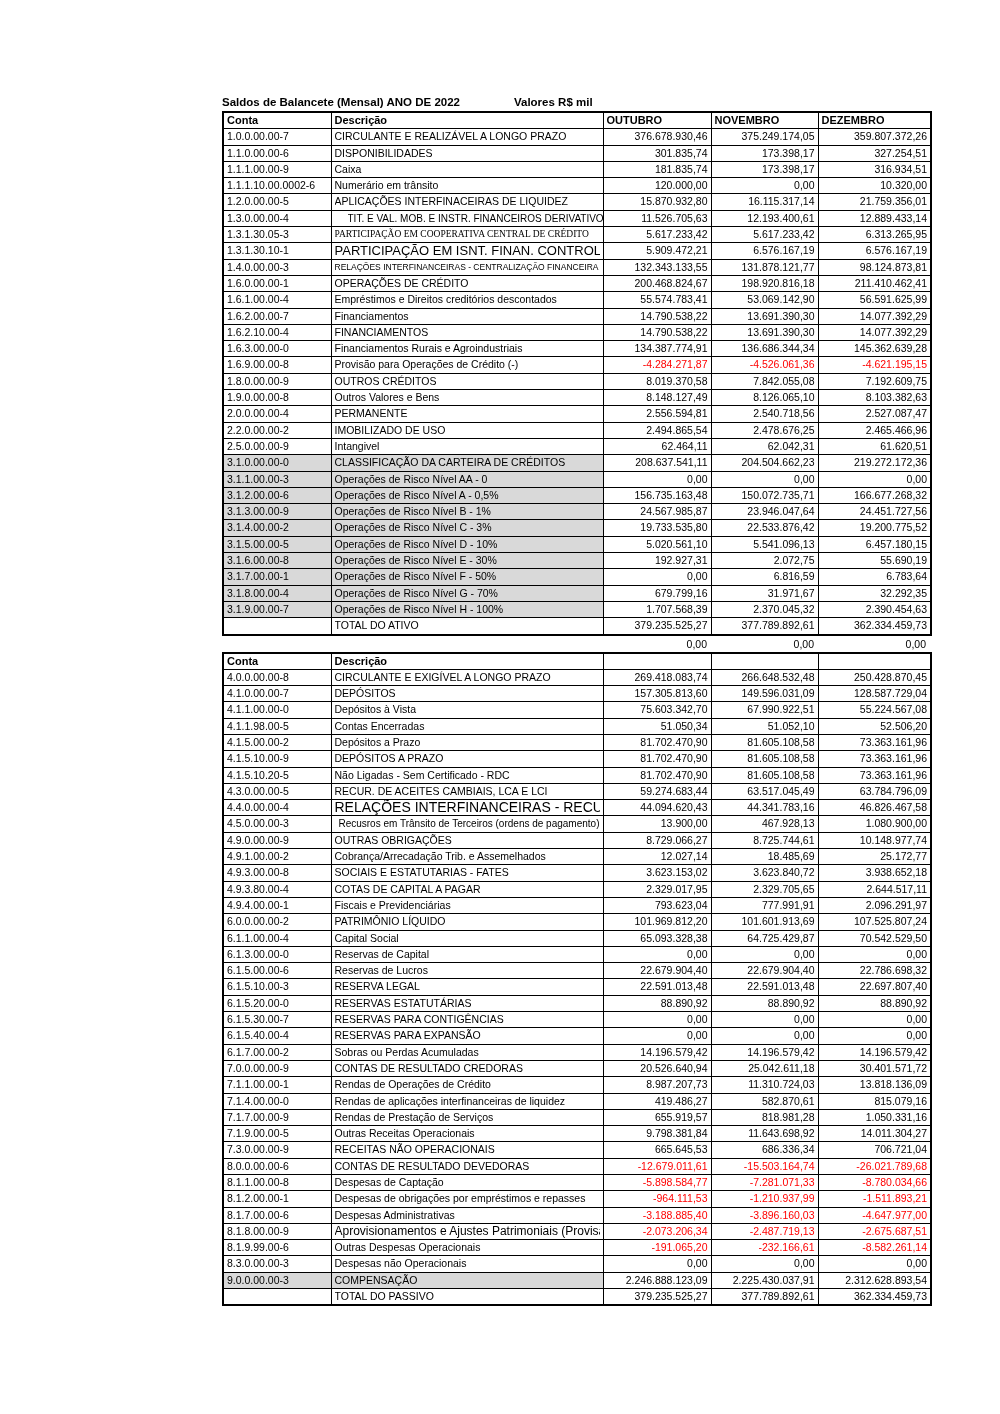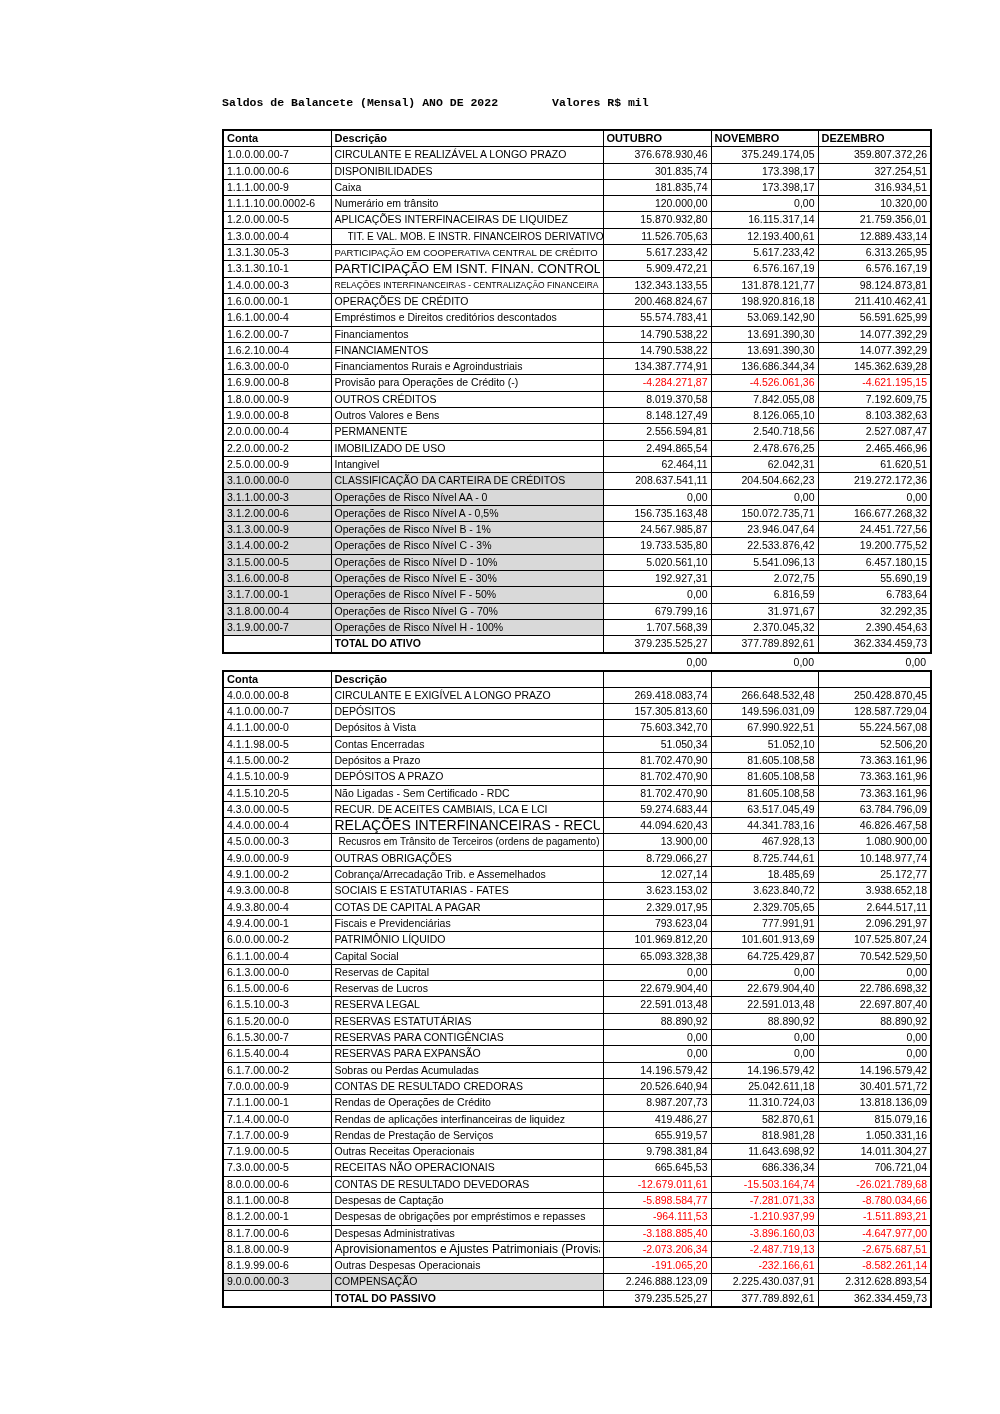--- a/index.html
+++ b/index.html
@@ -1,33 +1,33 @@
 <!DOCTYPE html>
 <html style="--neg: #ff0000; --shade: #d9d9d9; --border: #000000;"><head>
 <meta charset="utf-8">
 <style>
   html,body{margin:0;padding:0;}
   body{
     width:1000px;height:1414px;background:#ffffff;position:relative;
     font-family:"Liberation Sans", sans-serif;color:#000;
   }
   .page{position:absolute;left:222px;top:96px;width:708px;}
-  .title-row{font-weight:bold;font-size:11.5px;white-space:nowrap;margin-bottom:20px;font-family:Liberation Mono, monospace;}
+  .title-row{font-weight:bold;font-size:11.5px;white-space:nowrap;margin-bottom:3px;}
   .title-units{margin-left:54px;}
   table{border-collapse:collapse;table-layout:fixed;width:708px;border:2px solid var(--border,#000);}
   th,td{
     border:1px solid var(--border,#000);
     padding:0 3px;height:15.3px;line-height:15.3px;
     font-size:10.5px;overflow:hidden;white-space:nowrap;vertical-align:middle;
   }
   th{text-align:left;font-weight:bold;font-size:11px;}
   td.num{text-align:right;}
   .neg{color:var(--neg,#ff0000);}
   .shaded{background:var(--shade,#d9d9d9);margin-top:36px;}
-  .bold{font-weight:bold;}
+  .bold{font-weight:normal;}
   .cv{display:block;overflow:hidden;width:100%;}
   .inter{display:flex;width:708px;height:16px;align-items:center;font-size:10.5px;}
   .inter .sp{width:380px;}
   .inter .iv{text-align:right;padding-right:4px;box-sizing:border-box;}
   .inter .iv.c1{width:109px;}
   .inter .iv.c2{width:107px;}
   .inter .iv.c3{width:112px;}
 </style>
 </head>
 <body>
@@ -163,21 +163,21 @@
             </td>
             <td class="num">
               <span class="cv fit">12.889.433,14</span>
             </td>
           </tr>
           <tr>
             <td>
               <span class="cv fit">1.3.1.30.05-3</span>
             </td>
             <td>
-              <span class="cv fit" style="font-size: 9.5px;">PARTICIPAÇÃO EM COOPERATIVA CENTRAL DE CRÉDITO</span>
+              <span class="cv fit" style="font-size: 9.5px; font-family: Liberation Serif, serif;">PARTICIPAÇÃO EM COOPERATIVA CENTRAL DE CRÉDITO</span>
             </td>
             <td class="num">
               <span class="cv fit">5.617.233,42</span>
             </td>
             <td class="num">
               <span class="cv fit">5.617.233,42</span>
             </td>
             <td class="num">
               <span class="cv fit">6.313.265,95</span>
             </td>
@@ -1112,21 +1112,21 @@
             </td>
             <td class="num">
               <span class="cv fit">11.643.698,92</span>
             </td>
             <td class="num">
               <span class="cv fit">14.011.304,27</span>
             </td>
           </tr>
           <tr>
             <td>
-              <span class="cv fit">7.3.0.00.00-5</span>
+              <span class="cv fit">7.3.0.00.00-9</span>
             </td>
             <td>
               <span class="cv fit">RECEITAS NÃO OPERACIONAIS</span>
             </td>
             <td class="num">
               <span class="cv fit">665.645,53</span>
             </td>
             <td class="num">
               <span class="cv fit">686.336,34</span>
             </td>
@@ -1227,20 +1227,37 @@
               <span class="cv fit">Outras Despesas Operacionais</span>
             </td>
             <td class="num neg">
               <span class="cv fit">-191.065,20</span>
             </td>
             <td class="num neg">
               <span class="cv fit">-232.166,61</span>
             </td>
             <td class="num neg">
               <span class="cv fit">-8.582.261,14</span>
+            </td>
+          </tr>
+          <tr>
+            <td>
+              <span class="cv fit">8.3.0.00.00-3</span>
+            </td>
+            <td>
+              <span class="cv fit">Despesas não Operacionais</span>
+            </td>
+            <td class="num">
+              <span class="cv fit">0,00</span>
+            </td>
+            <td class="num">
+              <span class="cv fit">0,00</span>
+            </td>
+            <td class="num">
+              <span class="cv fit">0,00</span>
             </td>
           </tr>
           <tr>
             <td class="shaded">
               <span class="cv fit">9.0.0.00.00-3</span>
             </td>
             <td class="shaded ">
               <span class="cv fit">COMPENSAÇÃO</span>
             </td>
             <td class="num">

